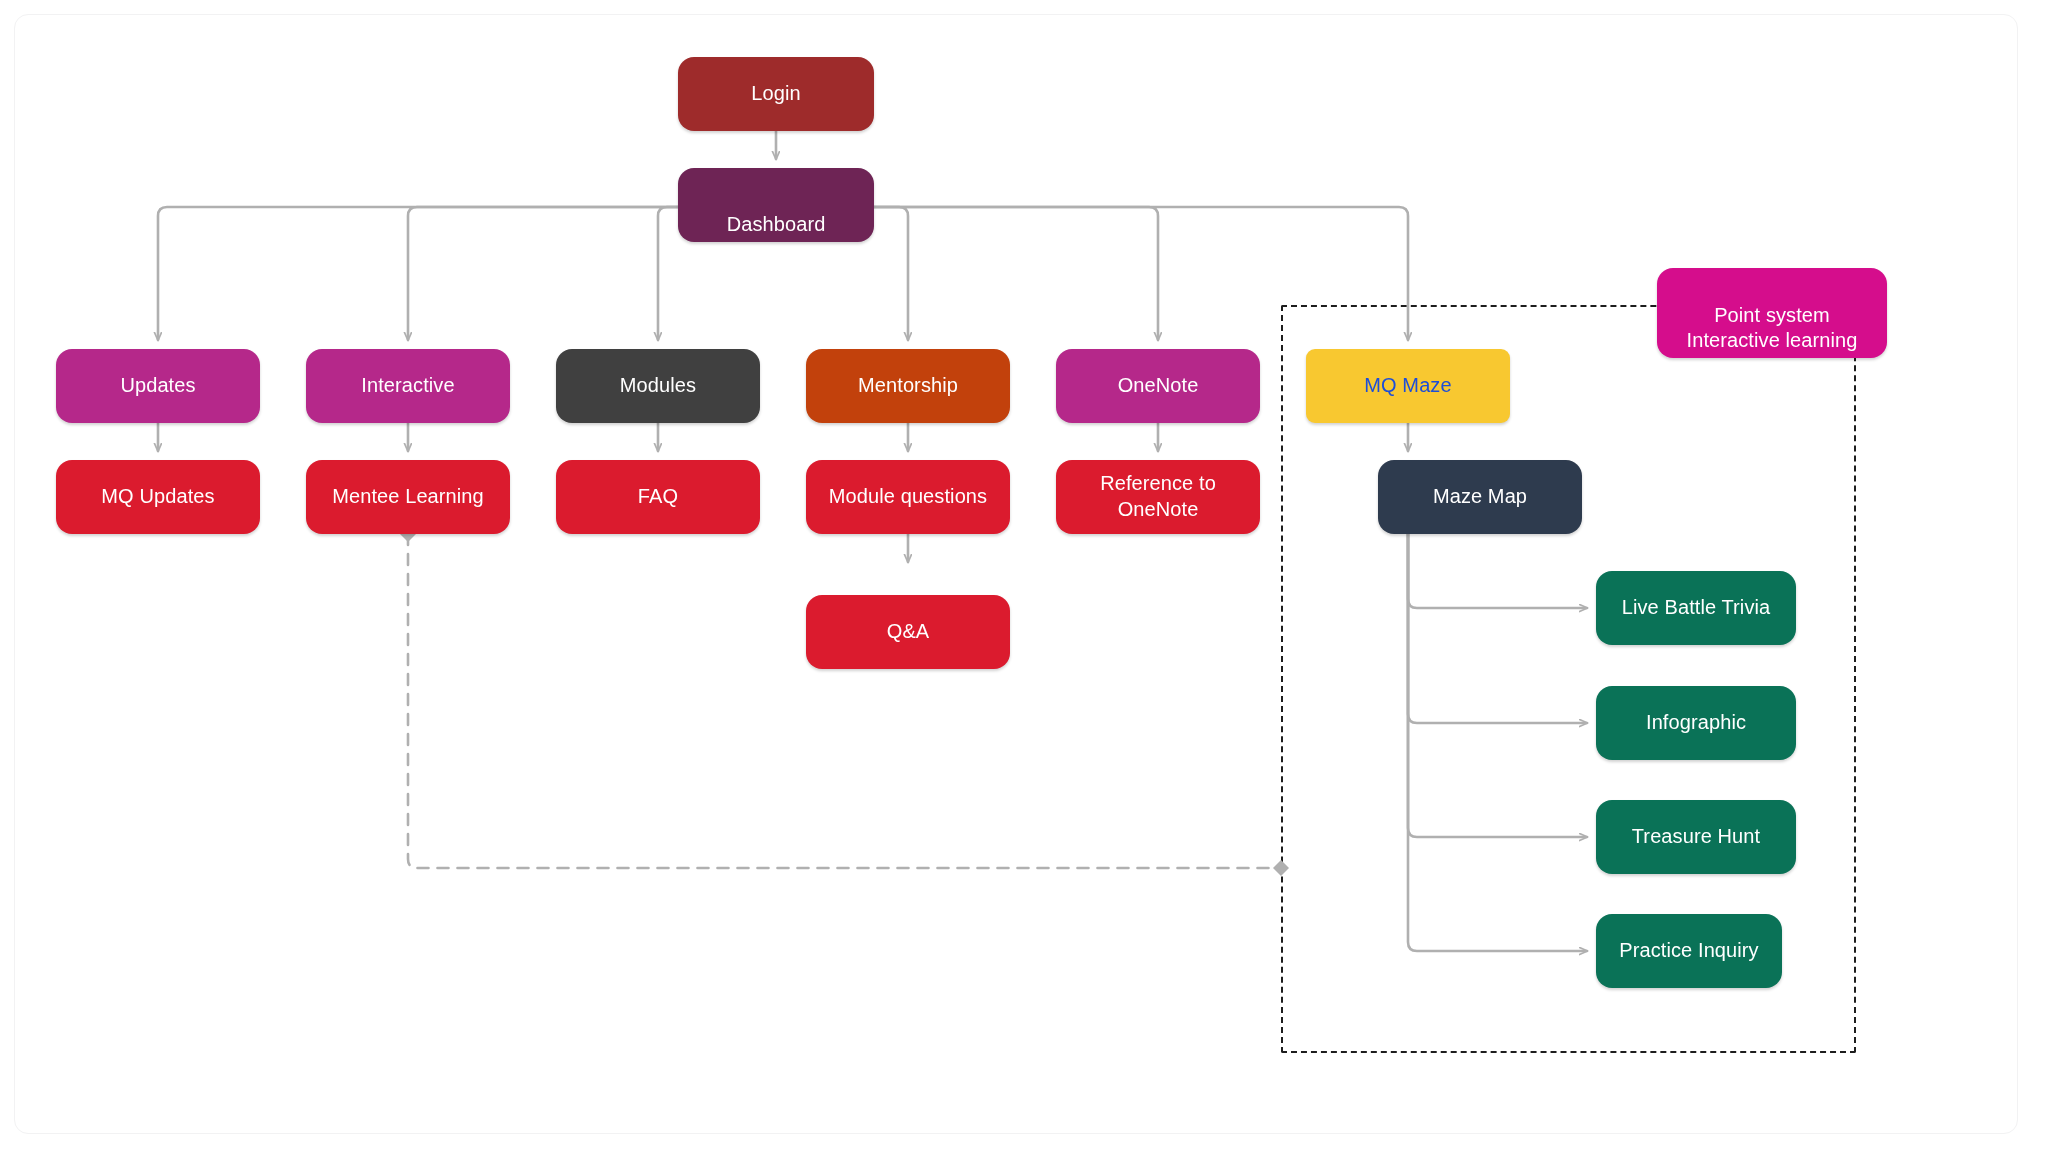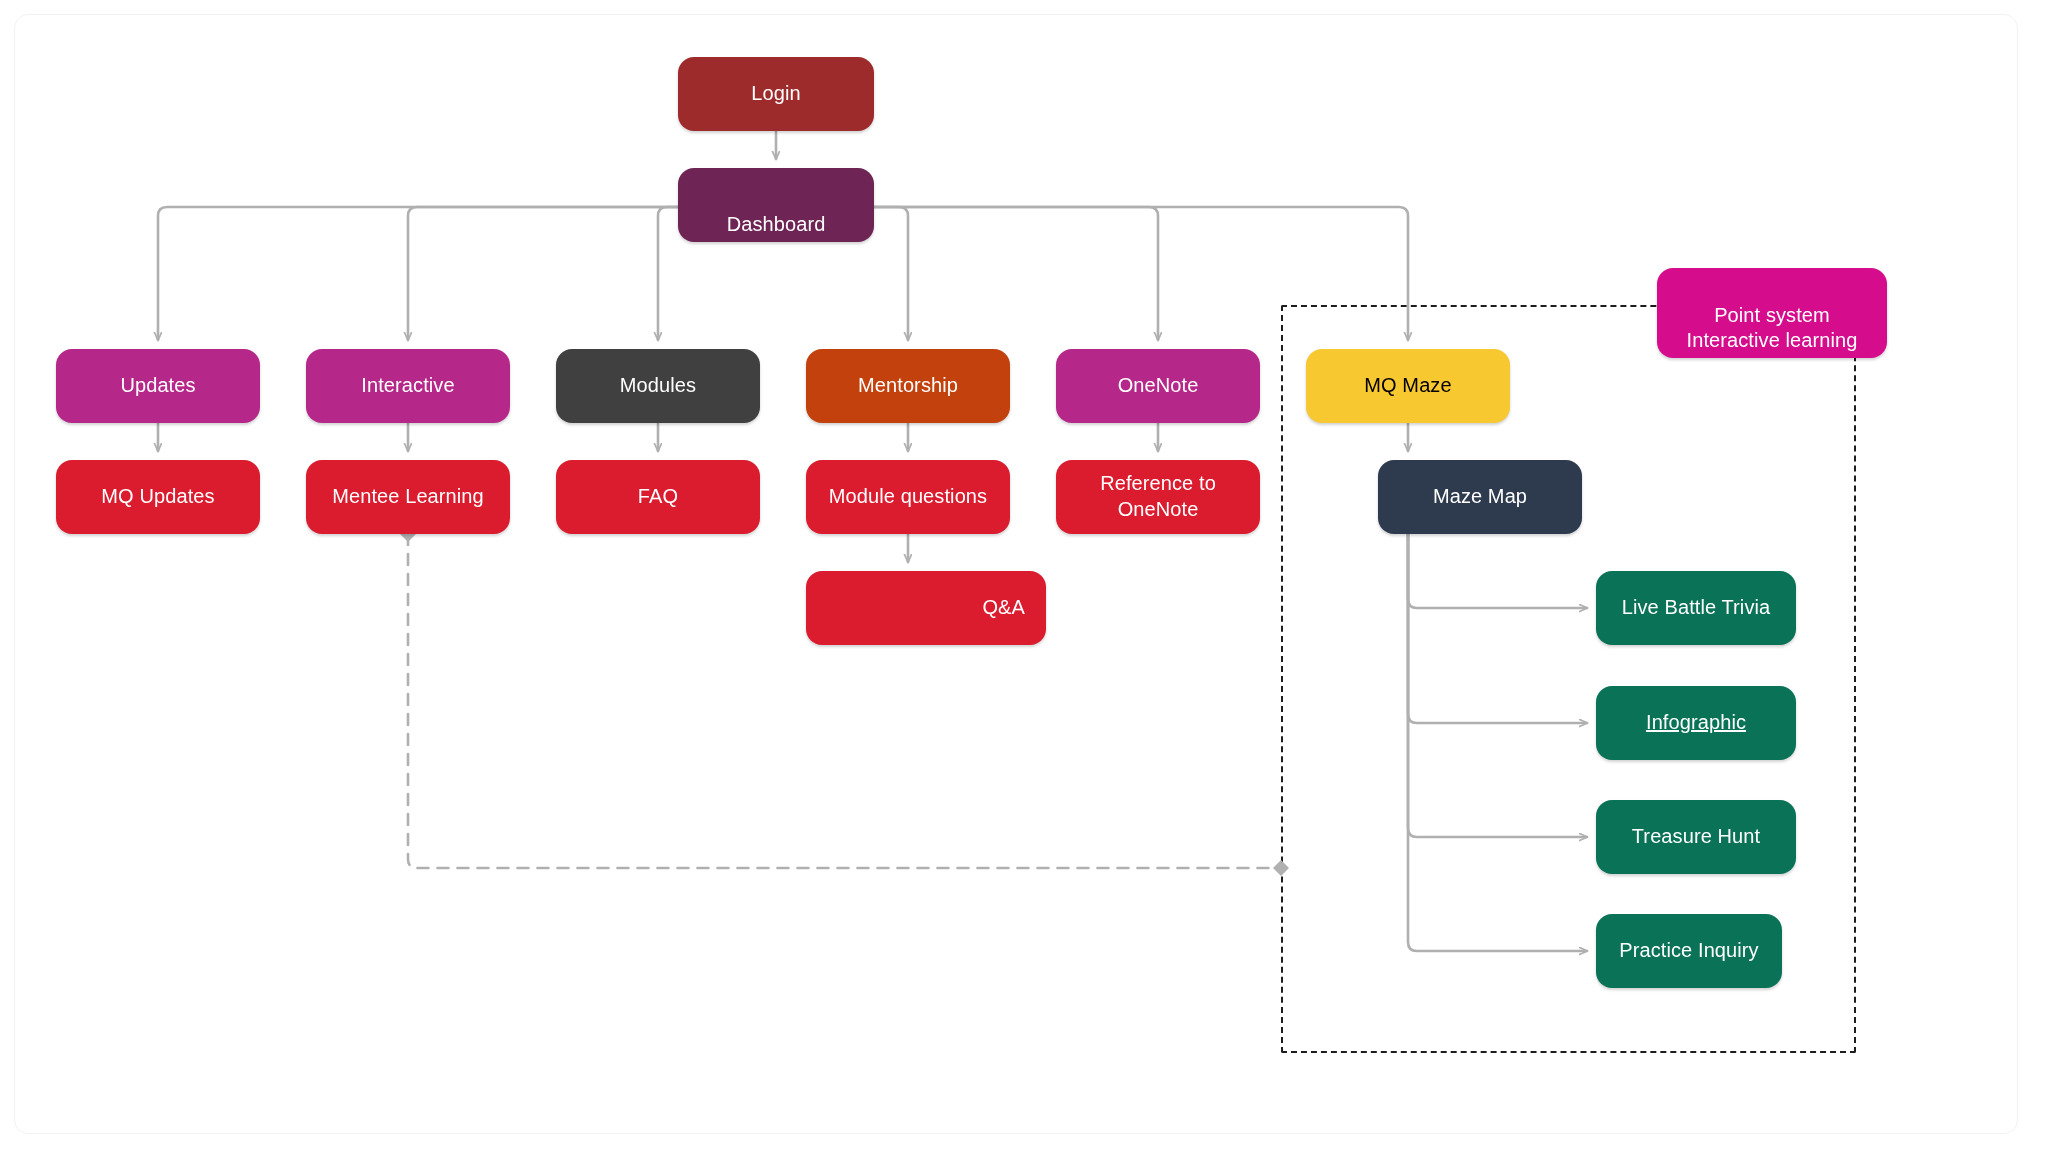--- a/index.html
+++ b/index.html
@@ -48,21 +48,21 @@
     text-align: center;
     color: #ffffff;
     font-size: 20px;
     line-height: 1.28;
     letter-spacing: 0.1px;
     padding: 4px 21px;
     box-shadow: 0 2px 3px rgba(0,0,0,0.18);
     user-select: none;
   }
   .node .label { display: block; }
-  .node.dark-text { color: #000000; }
+  .node.dark-text { color: #1d4ed8; border-radius: 9px; }
   .dashed-group {
     position: absolute;
     box-sizing: border-box;
     border: 2px dashed #1d1d1d;
     border-radius: 2px;
     background: transparent;
   }
 </style>
 </head>
 <body>
@@ -140,30 +140,30 @@
       </div>
       <div class="node" style="left: 806px; top: 460px; width: 204px; height: 74px; background: rgb(219, 27, 46);">
         <span class="label">Module questions</span>
       </div>
       <div class="node" style="left: 1056px; top: 460px; width: 204px; height: 74px; background: rgb(219, 27, 46);">
         <span class="label">Reference to<br>OneNote</span>
       </div>
       <div class="node" style="left: 1378px; top: 460px; width: 204px; height: 74px; background: rgb(46, 59, 78);">
         <span class="label">Maze Map</span>
       </div>
-      <div class="node" style="left: 806px; top: 571px; width: 240px; height: 74px; background: rgb(219, 27, 46); justify-content: flex-end;">
+      <div class="node" style="left: 806px; top: 595px; width: 204px; height: 74px; background: rgb(219, 27, 46);">
         <span class="label">Q&amp;A</span>
       </div>
       <div class="node" style="left: 1657px; top: 268px; width: 230px; height: 90px; background: rgb(213, 13, 140); align-items: flex-end;">
         <span class="label">Point system<br>Interactive learning</span>
       </div>
       <div class="node" style="left: 1596px; top: 571px; width: 200px; height: 74px; background: rgb(10, 114, 87);">
         <span class="label">Live Battle Trivia</span>
       </div>
-      <div class="node" style="left: 1596px; top: 686px; width: 200px; height: 74px; background: rgb(10, 114, 87); text-decoration: underline;">
+      <div class="node" style="left: 1596px; top: 686px; width: 200px; height: 74px; background: rgb(10, 114, 87);">
         <span class="label">Infographic</span>
       </div>
       <div class="node" style="left: 1596px; top: 800px; width: 200px; height: 74px; background: rgb(10, 114, 87);">
         <span class="label">Treasure Hunt</span>
       </div>
       <div class="node" style="left: 1596px; top: 914px; width: 186px; height: 74px; background: rgb(10, 114, 87);">
         <span class="label">Practice Inquiry</span>
       </div>
     </div>
 

